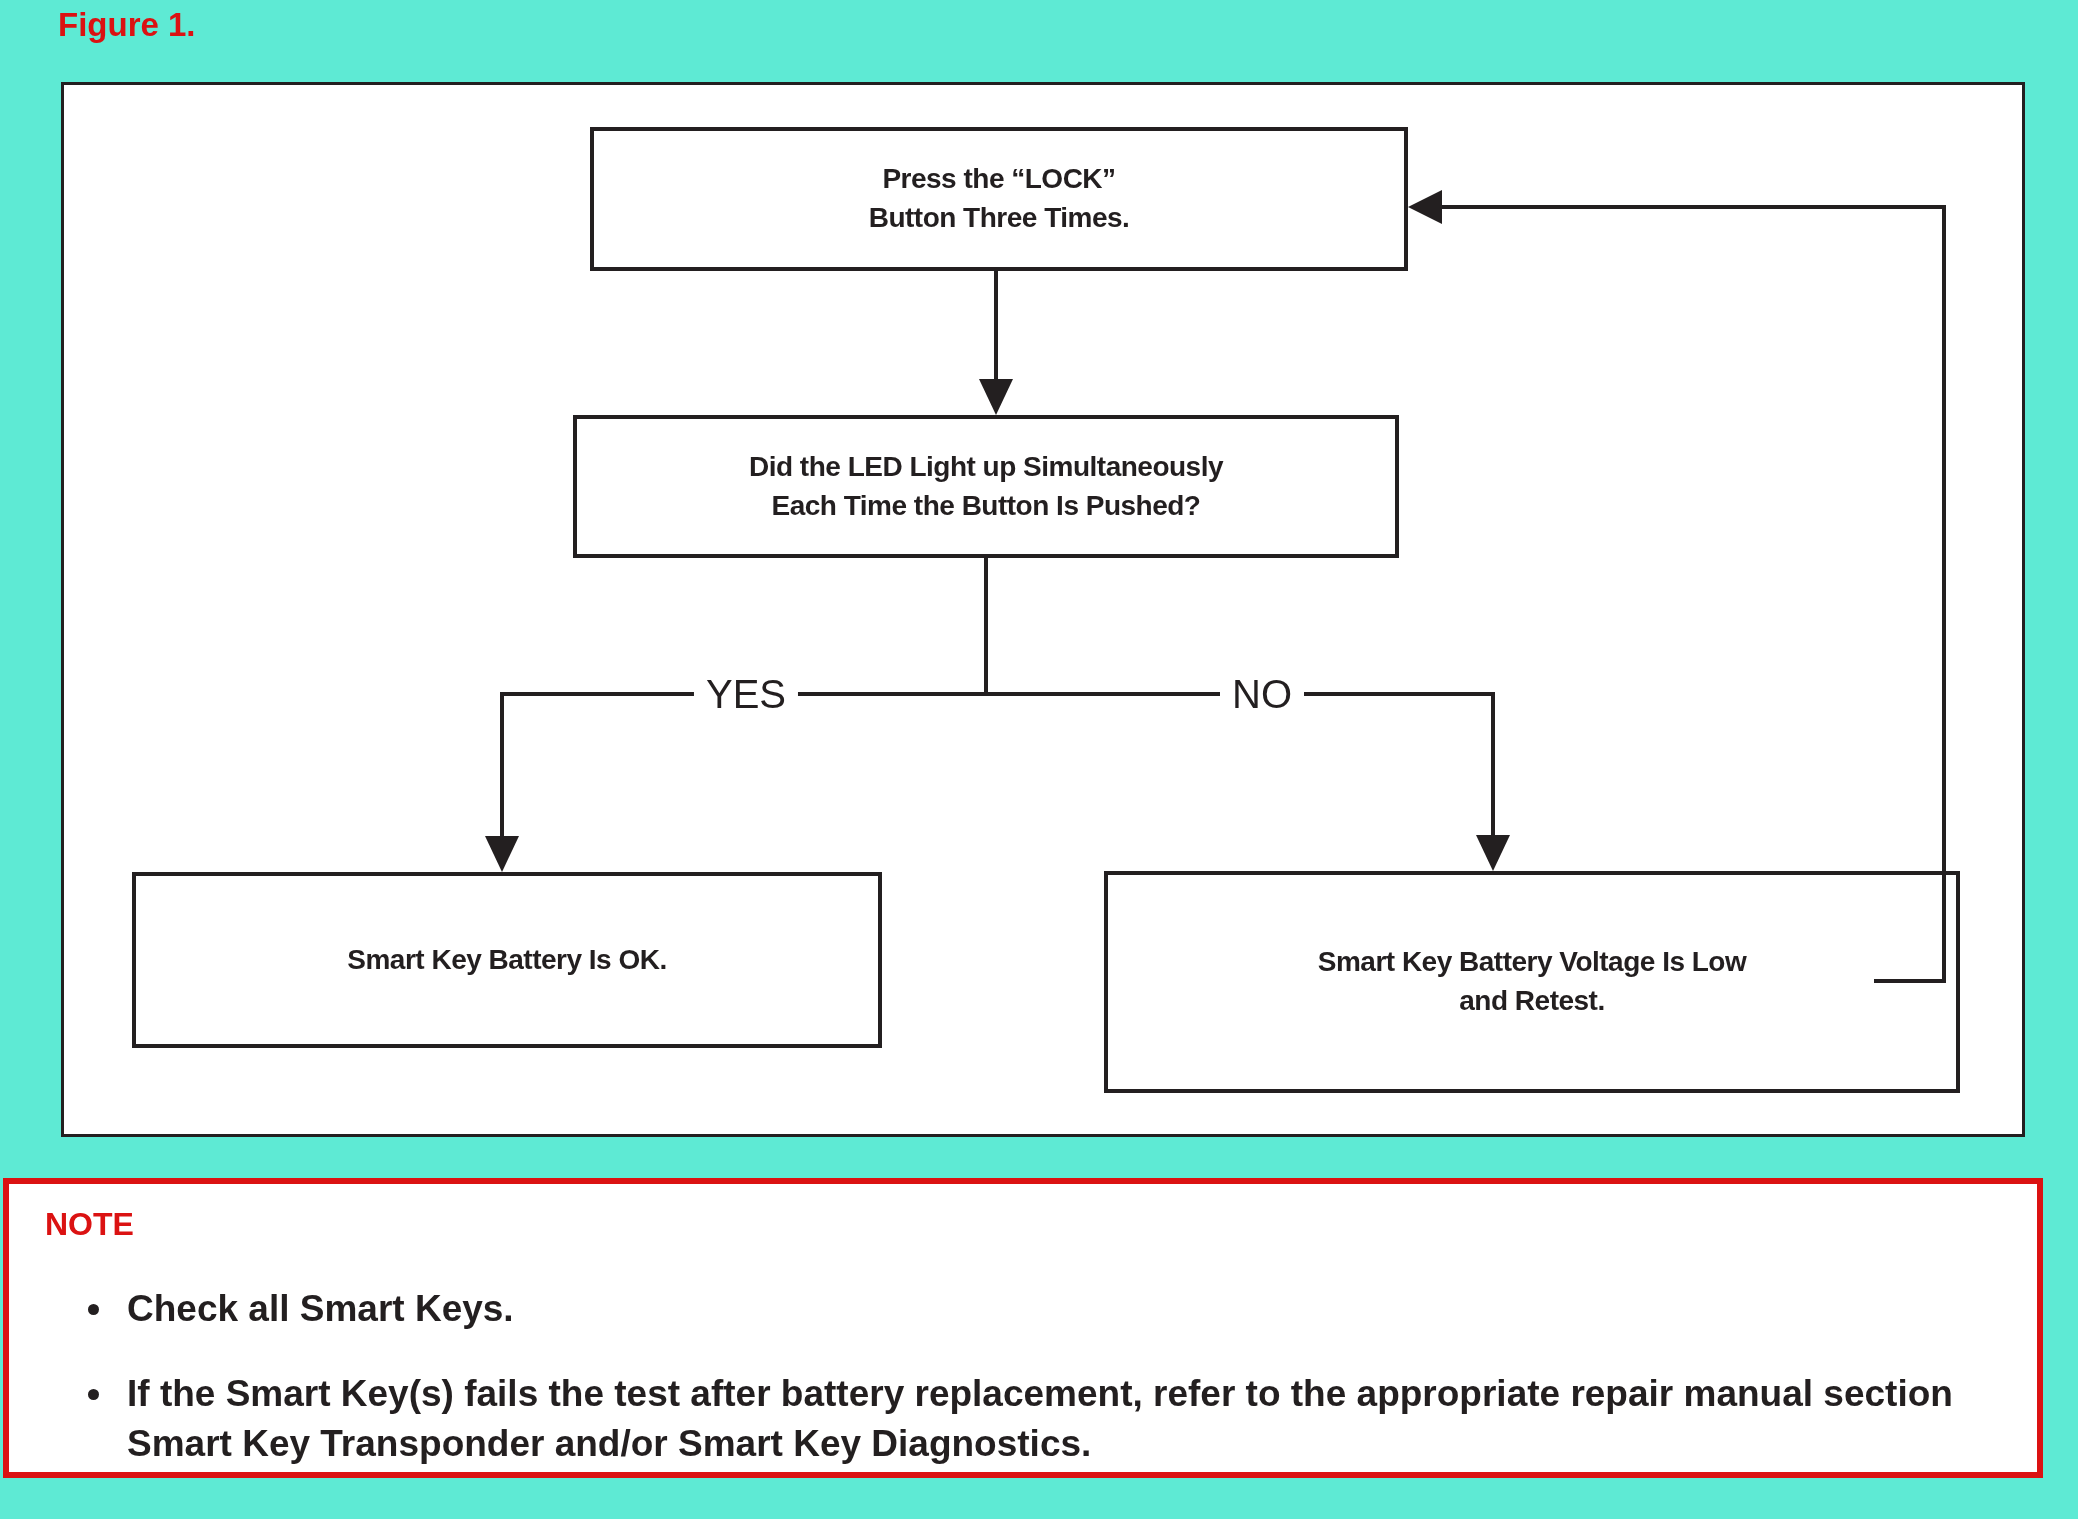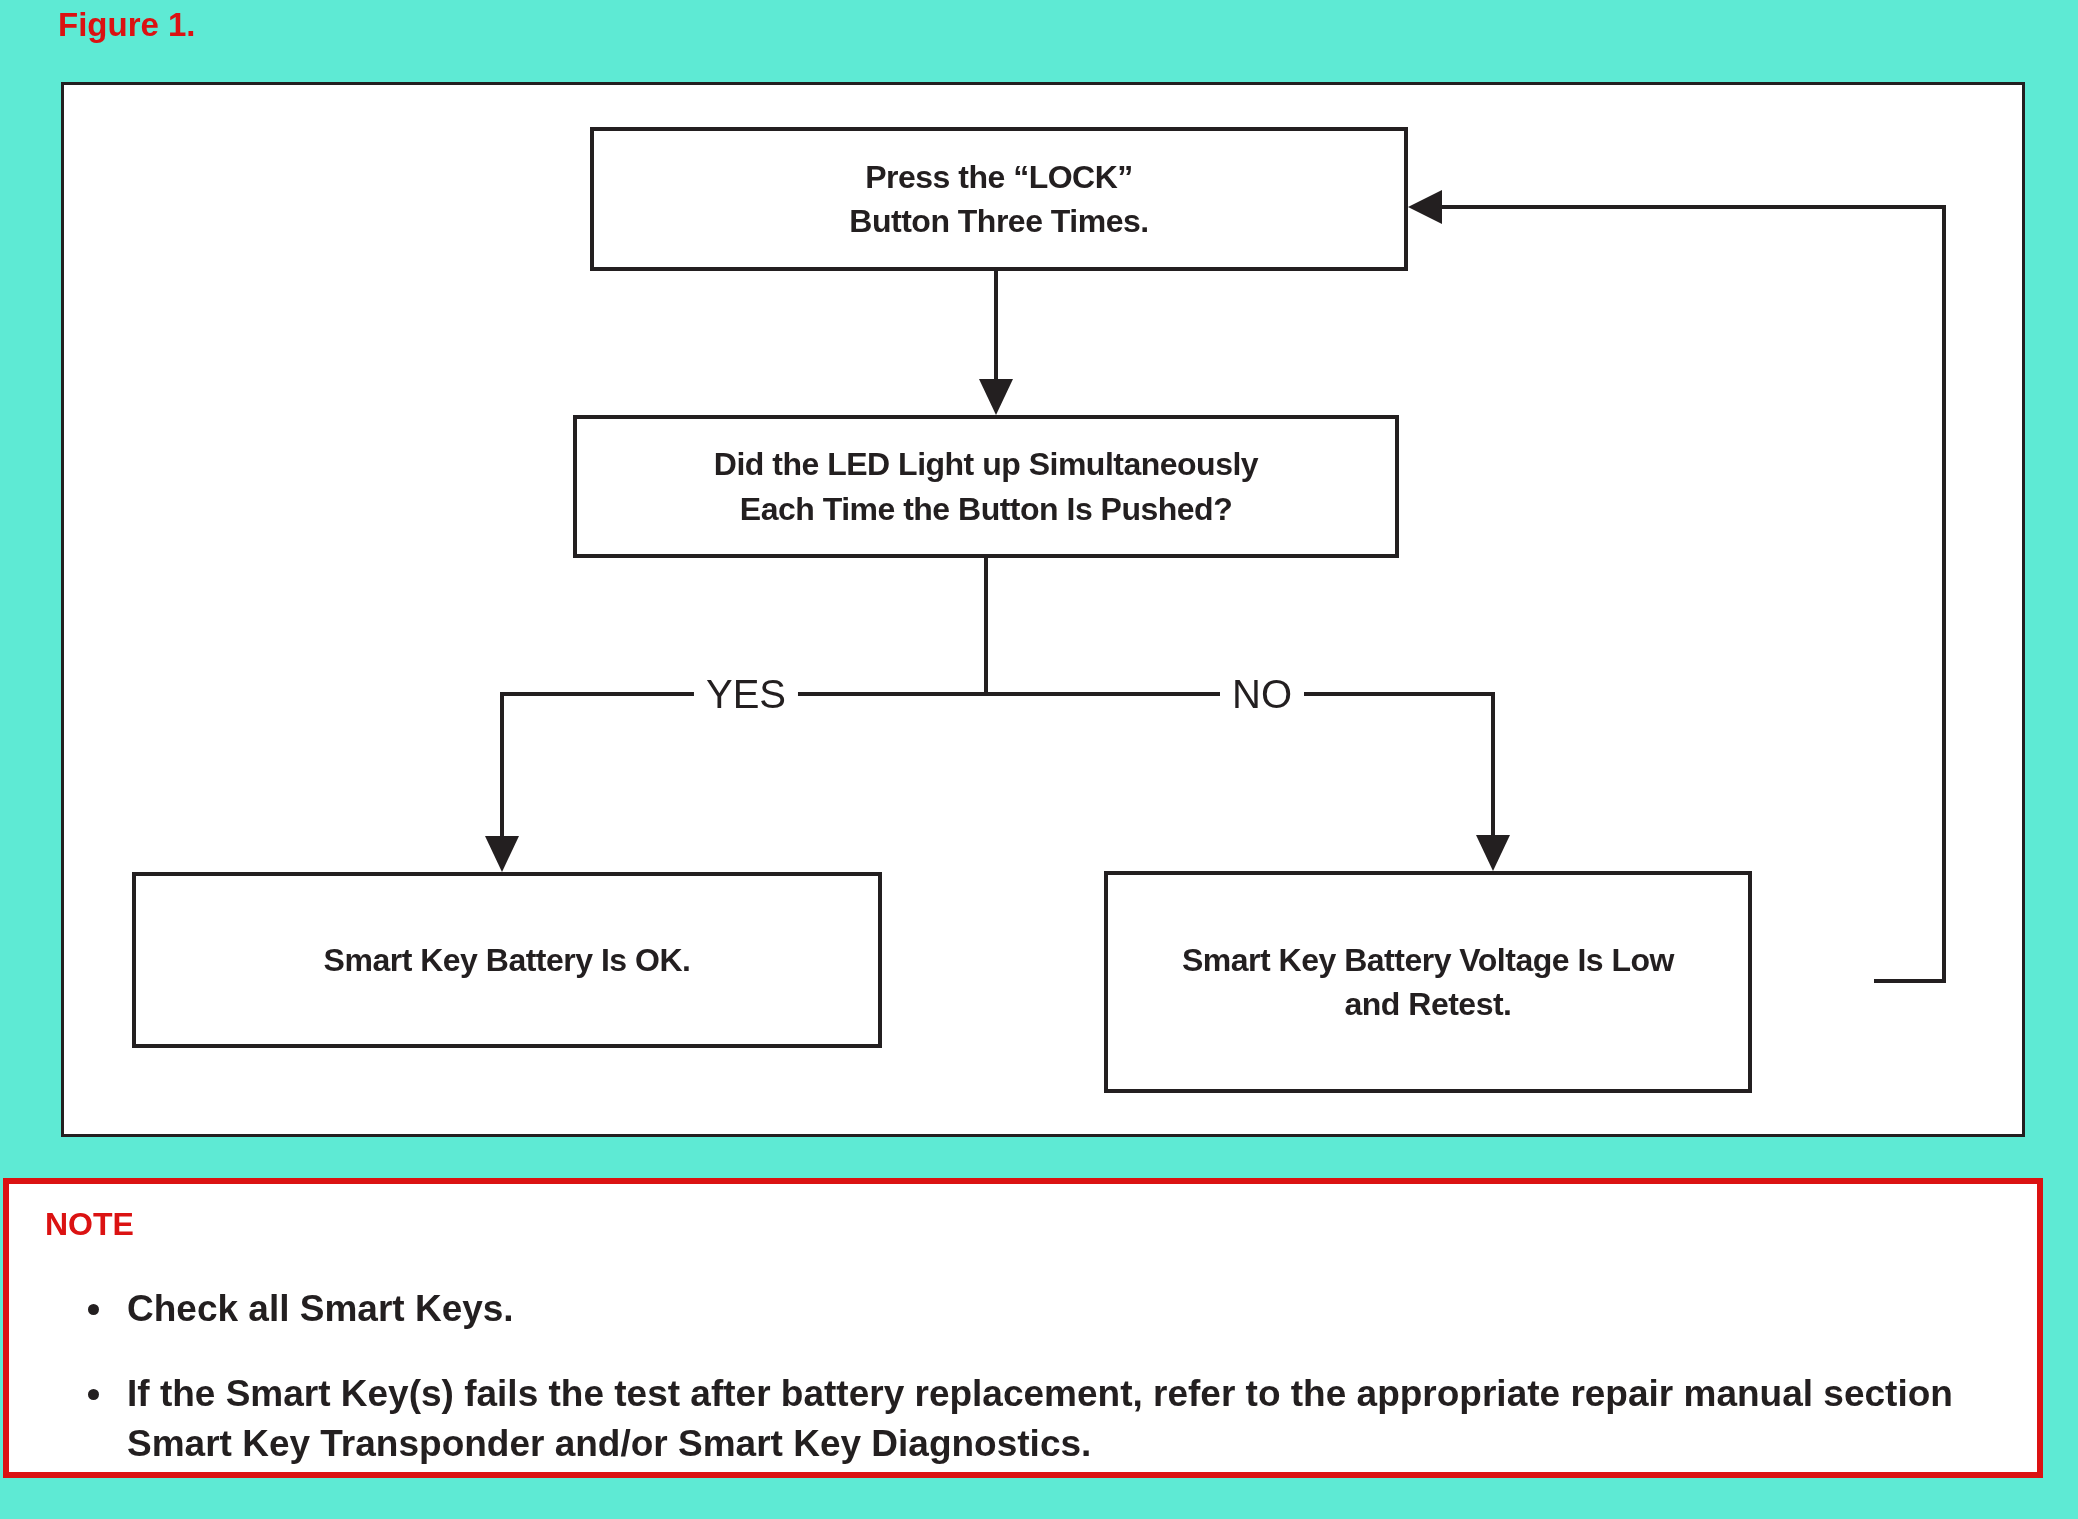--- a/index.html
+++ b/index.html
@@ -14,21 +14,21 @@
     font-size:33px; font-weight:bold; color:var(--red);
   }
   .frame {
     position:absolute; left:61px; top:82px; width:1964px; height:1055px;
     border:3px solid var(--ink); box-sizing:border-box; background:#ffffff;
   }
   .node {
     position:absolute; border:4px solid var(--ink); box-sizing:border-box;
     background:#ffffff; display:flex; flex-direction:column;
     align-items:center; justify-content:center; text-align:center;
-    font-weight:bold; font-size:32px; line-height:1.38; letter-spacing:-0.5px;
+    font-weight:bold; font-size:28px; line-height:1.38; letter-spacing:-0.5px;
     padding:0 28px;
   }
   .para-gap { margin-top:26px; }
   .hline, .vline { position:absolute; background:var(--ink); }
   .arrow-down {
     position:absolute; width:0; height:0;
     border-left:17px solid transparent; border-right:17px solid transparent;
     border-top:36px solid var(--ink);
   }
   .arrow-left {
@@ -89,21 +89,21 @@
   <div class="vline" style="left:500px; top:692px; width:4px; height:146px;"></div>
   <div class="arrow-down" style="left:485px; top:836px;"></div>
 
   <div class="vline" style="left:1491px; top:692px; width:4px; height:145px;"></div>
   <div class="arrow-down" style="left:1476px; top:835px;"></div>
 
   <div class="node" style="left:132px; top:872px; width:750px; height:176px;">
     <div>Smart Key Battery Is OK.</div>
   </div>
 
-  <div class="node" style="left:1104px; top:871px; width:648px; height:222px;">
+  <div class="node" style="left:1104px; top:871px; width:856px; height:222px;">
     <div>Smart Key Battery Voltage Is Low</div>
     <div>and Retest.</div>
   </div>
 
   <div class="hline" style="left:1874px; top:979px; width:72px; height:4px;"></div>
   <div class="vline" style="left:1942px; top:205px; width:4px; height:778px;"></div>
   <div class="hline" style="left:1436px; top:205px; width:510px; height:4px;"></div>
   <div class="arrow-left" style="left:1408px; top:190px;"></div>
 
   <div class="note-box">

